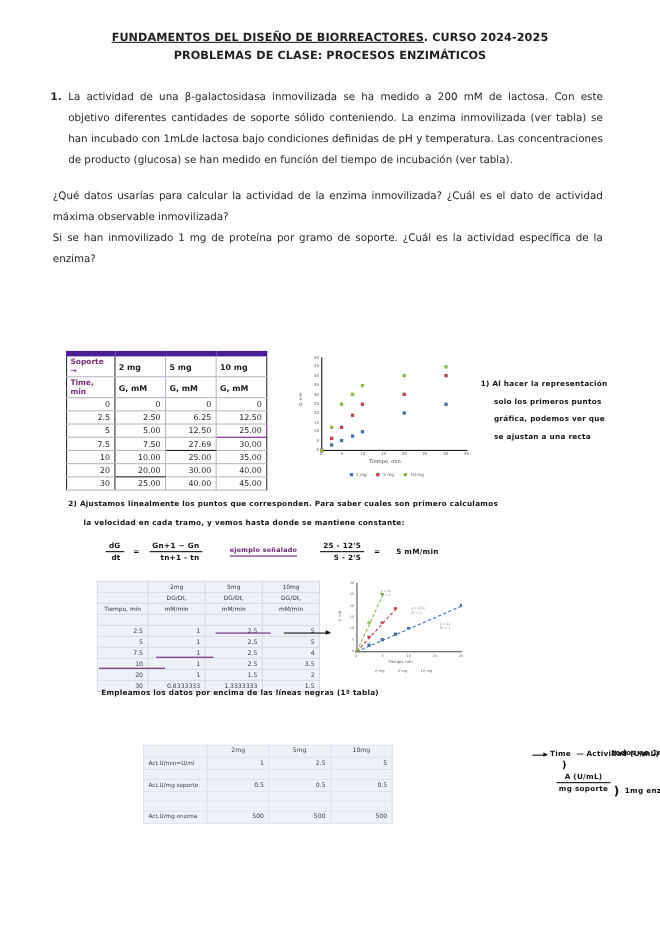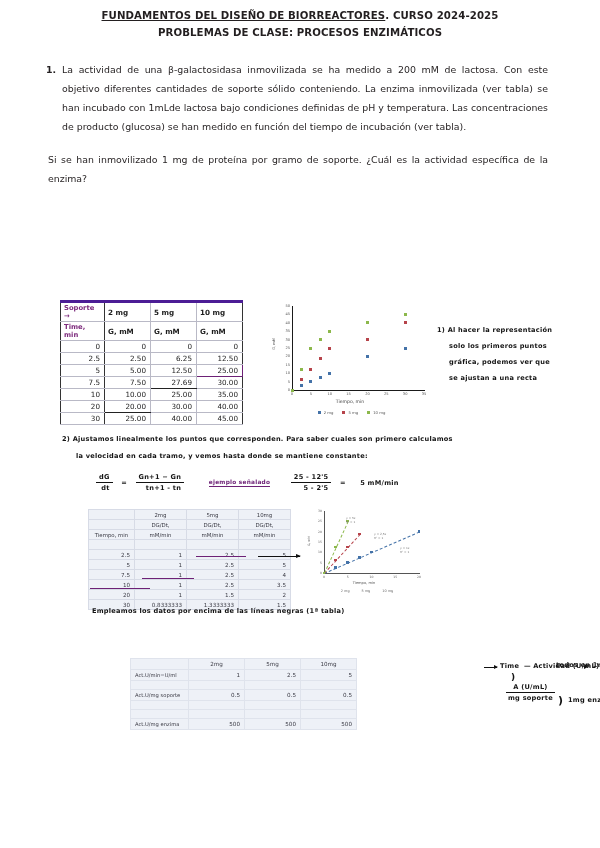--- a/index.html
+++ b/index.html
@@ -8,21 +8,21 @@
     background:#ffffff;
     font-family:"DejaVu Sans", sans-serif;
     color:#231f20;
     overflow:hidden;
     position:relative;
   }
   .page{position:relative;width:600px;height:848px;}
 
   
   .hdr{text-align:center;font-weight:bold;font-size:10.2px;letter-spacing:.1px;}
-  .hdr-l1{margin-top:10px;}
+  .hdr-l1{margin-top:29px;}
   .hdr-l1 .u{text-decoration:underline;}
   .hdr-l2{margin-top:6px;}
 
   
   .statement{
     margin:22px 52px 0 62px;
     font-size:9.4px;line-height:19px;
     text-align:justify;
     position:relative;
   }
@@ -46,21 +46,21 @@
     height:11.4px;
     box-sizing:border-box;
     font-weight:normal;
     color:#1d1d1d;
   }
   .t1 .hcell{font-weight:bold;}
   .t1 .lab{color:#7d2b7d;font-weight:bold;font-size:6.8px;}
   .t1 .num{text-align:right;width:46px;}
   .t1 .first{text-align:right;width:44px;}
   .t1 .outer{border-left:1px solid #333;border-right:1px solid #333;}
-  .t1 tr.toprow td{border-top:3px solid #4c1d95;}
+  .t1 tr.toprow td{border-top:5px solid #4c1d95;}
   .t1 .blkbot{border-bottom:1.6px solid #222;}
   .t1 .mark{border:1px solid #6d2176;}
 
   
   .ch1{position:absolute;left:262px;top:290px;width:176px;height:120px;}
   .ch1 .plot{position:absolute;left:30px;top:6px;width:132px;height:84px;}
   .ch1 .axisY{position:absolute;left:30px;top:6px;width:1.2px;height:85px;background:#1a1a1a;}
   .ch1 .axisX{position:absolute;left:30px;top:90px;width:133px;height:1.2px;background:#1a1a1a;}
   .ch1 .ytick{position:absolute;right:100%;margin-right:2px;font-size:3.6px;color:#555;
                transform:translateY(-50%);white-space:nowrap;}
@@ -157,20 +157,21 @@
     <span class="u">FUNDAMENTOS DEL DISEÑO DE BIORREACTORES</span><span>. CURSO 2024-2025</span>
   </div>
   <div class="hdr hdr-l2">PROBLEMAS DE CLASE: PROCESOS ENZIMÁTICOS</div>
 
   <div class="statement">
     <span class="num">1.</span>
     <span>La actividad de una β-galactosidasa inmovilizada se ha medido a 200 mM de lactosa. Con este objetivo diferentes cantidades de soporte sólido conteniendo. La enzima inmovilizada (ver tabla) se han incubado con 1mLde lactosa bajo condiciones definidas de pH y temperatura. Las concentraciones de producto (glucosa) se han medido en función del tiempo de incubación (ver tabla).</span>
   </div>
 
   <div class="q-block">
+    <p>¿Qué datos usarías para calcular la actividad de la enzima inmovilizada? ¿Cuál es el dato de actividad máxima observable inmovilizada?</p>
     <p class="q-gap">Si se han inmovilizado 1 mg de proteína por gramo de soporte. ¿Cuál es la actividad específica de la enzima?</p>
   </div>
 
   <table class="t1">
     <tbody>
         <tr class="toprow">
       <td class="lab outer">Soporte →</td>
       <td class="hcell">2 mg</td>
       <td class="hcell">5 mg</td>
       <td class="hcell outer">10 mg</td>

